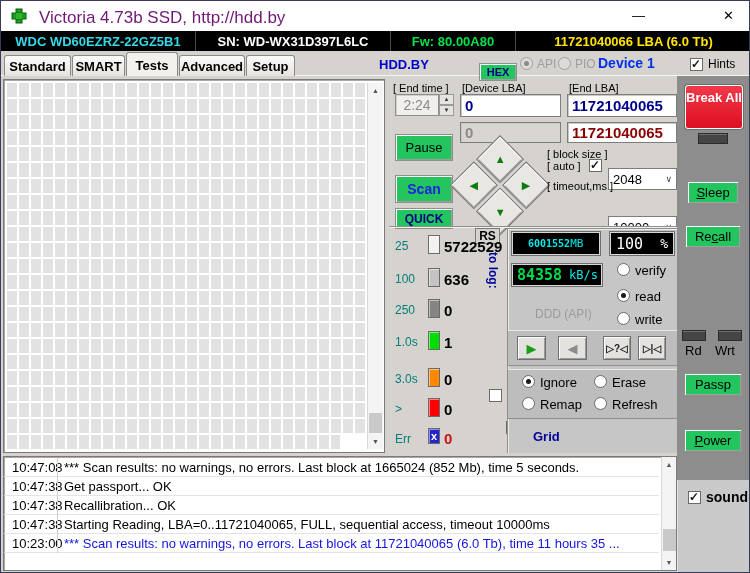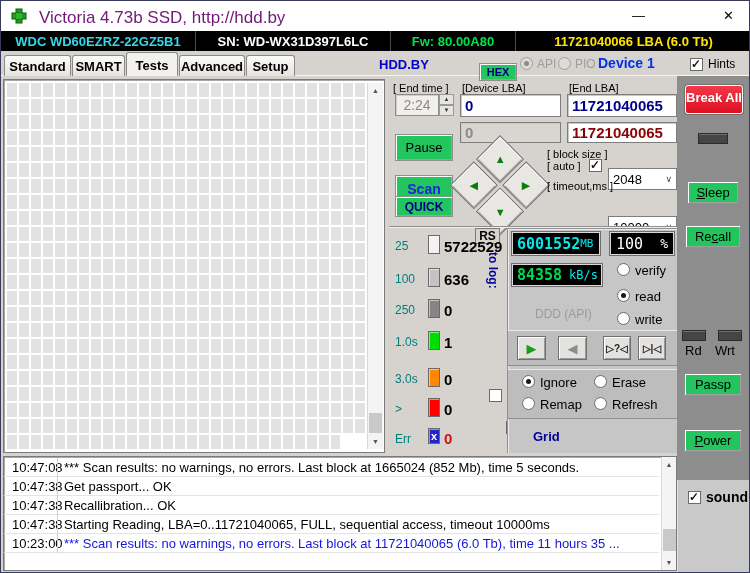--- a/index.html
+++ b/index.html
@@ -72,21 +72,21 @@
   .strip { background:#bdbdbd; border-top:1px solid #e9e9e9; border-bottom:1px solid #8f8f8f; }
   .tbtn { background:#e4e2df; border:1px solid #6f6f6f; box-shadow:inset 1px 1px 0 #fff, inset -1px -1px 0 #9a9a9a; display:flex; align-items:center; justify-content:center; }
   #timer-lcd { letter-spacing:2px; color:#a3a322; font-weight:bold; font-size:14px; justify-content:center; position:relative; }
   #timer-lcd::after { content:""; position:absolute; inset:1px;
     background-image:repeating-linear-gradient(0deg, rgba(0,0,0,.55) 0 1px, transparent 1px 3px),
                      repeating-linear-gradient(90deg, rgba(0,0,0,.55) 0 1px, transparent 1px 3px); }
   .rlabel { font-size:13px; color:#000; }
 
   
   #sidebar { left:676px; top:75px; width:74px; height:498px; background:#8d8d8d; }
-  #breakall { left:684px; top:84px; width:58px; height:29px; background:linear-gradient(#f2394a,#dd1021); border:1px solid #fff; box-shadow:0 0 0 1px #6e6e6e; border-radius:3px; color:#fff; font-weight:bold; font-size:13px; line-height:1.45; padding-top:3px; }
+  #breakall { left:684px; top:84px; width:58px; height:44px; background:linear-gradient(#f2394a,#dd1021); border:1px solid #fff; box-shadow:0 0 0 1px #6e6e6e; border-radius:3px; color:#fff; font-weight:bold; font-size:13px; line-height:1.45; padding-top:3px; }
   .led { background:#454545; border:1px solid #2b2b2b; box-shadow:inset 0 1px 0 #6e6e6e; }
   #soundpanel { left:676px; top:479px; width:74px; height:94px; background:#c9c9c9; border-left:1px solid #e2e2e2; }
 
   
   #logbox { left:2px; top:455px; width:674px; height:115px; background:#fff; border:1px solid #7a7a7a; box-shadow:inset 1px 1px 0 #a8a8a8; overflow:hidden; }
   .logrow { position:absolute; left:0; width:655px; height:19px; border-bottom:1px solid #e4e4e4; font-size:13px; }
   .logrow .t { position:absolute; left:8px; top:2px; color:#000; }
   .logrow .sep { position:absolute; left:53px; top:0; width:1px; height:19px; background:#cfcfcf; }
   .logrow .m { position:absolute; left:60px; top:2px; white-space:nowrap; }
   u { text-decoration:underline; }
@@ -158,21 +158,21 @@
   <div class="abs lab" style="left:461px;top:81px">[Device LBA]</div>
   <div class="abs inp" style="left:459px;top:93px;width:101px;height:23px;color:#00008b">0</div>
   <div class="abs inp dis" style="left:459px;top:121px;width:101px;height:21px">0</div>
 
   <div class="abs lab" style="left:568px;top:81px">[End LBA]</div>
   <div class="abs inp" style="left: 566px; top: 93px; width: 110px; height: 23px; color: rgb(0, 0, 139);">11721040065</div>
   <div class="abs inp" style="left: 566px; top: 121px; width: 110px; height: 21px; color: rgb(139, 0, 0);">11721040065</div>
 
   <div class="abs btn" style="left:394px;top:125px;width:58px;height:27px">Pause</div>
   <div class="abs btn" id="scan-btn" style="left:394px;top:166px;width:58px;height:28px">Scan</div>
-  <div class="abs btn" id="quick-btn" style="left:394px;top:187px;width:58px;height:21px">QUICK</div>
+  <div class="abs btn" id="quick-btn" style="left:394px;top:199px;width:58px;height:21px">QUICK</div>
 
   <div class="abs" id="dpad">
     <div class="dbtn">
         <span>▲</span>
       </div>
     <div class="dbtn">
         <span>▶</span>
       </div>
     <div class="dbtn">
         <span>◀</span>
@@ -236,21 +236,21 @@
 
   <div class="abs stat-lab" style="left:394px;top:431px">Err</div>
   <div class="abs blk" style="left: 427px; top: 427px; height: 16px; color: rgb(255, 255, 255); font-size: 11px; font-weight: bold; text-align: center; line-height: 14px; background-color: rgb(36, 36, 204);"><span>x</span></div>
   <div class="abs stat-val" style="left: 443px; top: 429px; color: rgb(204, 17, 17);">0</div>
   <span class="abs cb checked" style="left:488px;top:428px"></span>
 
   
   <div class="abs" id="monzone"></div>
 
   <div class="abs lcd" style="left:510px;top:230px;width:90px;height:25px">
-    <span style="font-size: 15px; font-weight: bold; margin-left: 5px; color: rgb(0, 232, 232);">6001552</span>
+    <span style="font-size: 10px; font-weight: bold; margin-left: 16px; color: rgb(0, 232, 232);">6001552</span>
     <span style="font-size: 11px; margin-left: auto; margin-right: 22px; color: rgb(0, 232, 232);">MB</span>
   </div>
   <div class="abs lcd" style="left:608px;top:230px;width:66px;height:25px">
     <span style="font-size: 15px; margin-left: 6px; color: rgb(255, 255, 255);">100</span>
     <span style="font-size: 13px; margin-left: auto; margin-right: 6px; color: rgb(255, 255, 255);">%</span>
   </div>
   <div class="abs lcd" style="left:510px;top:262px;width:92px;height:24px">
     <span style="font-size: 15px; font-weight: bold; margin-left: 5px; color: rgb(0, 216, 76);">84358</span>
     <span style="font-size: 12px; margin-left: auto; margin-right: 4px; color: rgb(0, 232, 232);">kB/s</span>
   </div>

